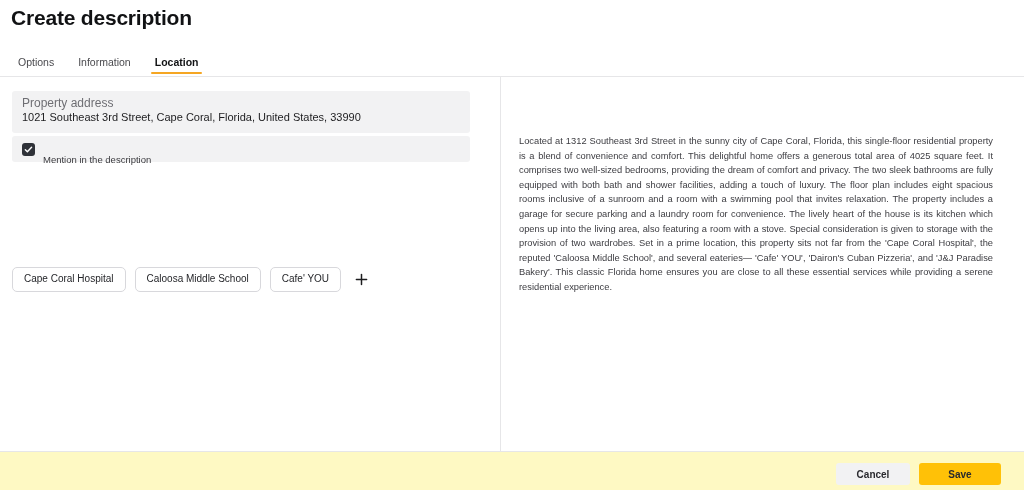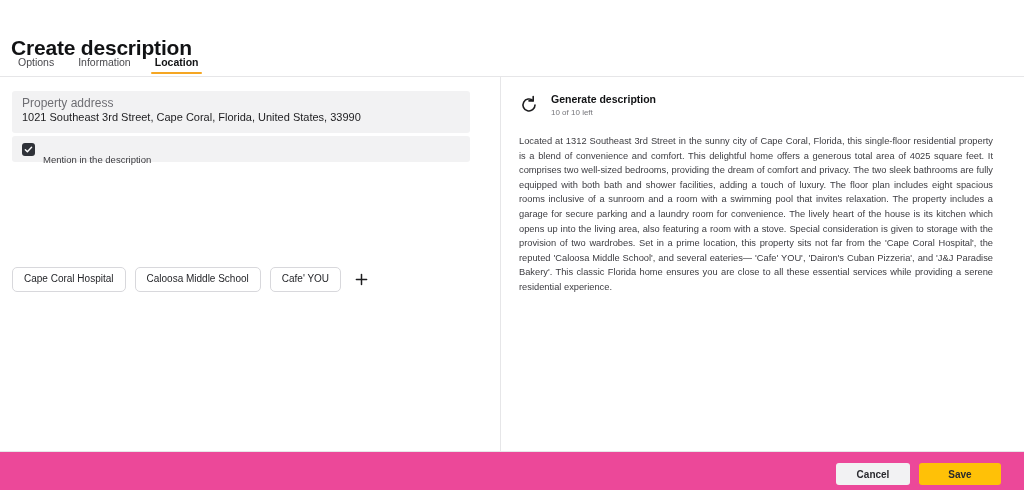--- a/index.html
+++ b/index.html
@@ -22,21 +22,20 @@
 
   
   .page-title {
     position: absolute;
     left: 11px;
     top: 6px;
     font-size: 21px;
     font-weight: bold;
     letter-spacing: -0.2px;
     color: #111214;
-    margin-top: 30px;
   }
 
   
   .tabs {
     position: absolute;
     left: 6px;
     top: 52px;
     display: flex;
     align-items: flex-start;
     gap: 0px;
@@ -252,21 +251,21 @@
     text-align: justify;
   }
 
   
   .footer {
     position: absolute;
     left: 0;
     top: 452px;
     width: 1024px;
     height: 38px;
-    background: #ec4899;
+    background: #fef9c3;
   }
   .btn {
     position: absolute;
     top: 11px;
     height: 22px;
     border-radius: 3px;
     border: none;
     font-size: 10px;
     font-weight: bold;
     cursor: pointer;
@@ -332,30 +331,20 @@
       <button class="chip-add">
         <svg width="13" height="13" viewBox="0 0 14 14">
           <line x1="7" y1="1.5" x2="7" y2="12.5" stroke="#1d1d1f" stroke-width="1.6" stroke-linecap="round"></line>
           <line x1="1.5" y1="7" x2="12.5" y2="7" stroke="#1d1d1f" stroke-width="1.6" stroke-linecap="round"></line>
         </svg>
       </button>
     </div>
   </div>
 
   <div class="right">
-    <div class="gen-row">
-      <svg class="refresh-btn" viewBox="0 0 20 20">
-        <path d="M16 10 a6 6 0 1 1 -1.9 -4.4" fill="none" stroke="#1d1d1f" stroke-width="1.6" stroke-linecap="round"></path>
-        <path d="M14.2 1.6 L14.2 5.9 L10 5.9" fill="none" stroke="#1d1d1f" stroke-width="1.6" stroke-linecap="round" stroke-linejoin="round"></path>
-      </svg>
-      <div>
-        <div class="gen-title">Generate description</div>
-        <div class="gen-sub">10 of 10 left</div>
-      </div>
-    </div>
 
     <div class="desc-text">Located at 1312 Southeast 3rd Street in the sunny city of Cape Coral, Florida, this single-floor residential property is a blend of convenience and comfort. This delightful home offers a generous total area of 4025 square feet. It comprises two well-sized bedrooms, providing the dream of comfort and privacy. The two sleek bathrooms are fully equipped with both bath and shower facilities, adding a touch of luxury. The floor plan includes eight spacious rooms inclusive of a sunroom and a room with a swimming pool that invites relaxation. The property includes a garage for secure parking and a laundry room for convenience. The lively heart of the house is its kitchen which opens up into the living area, also featuring a room with a stove. Special consideration is given to storage with the provision of two wardrobes. Set in a prime location, this property sits not far from the 'Cape Coral Hospital', the reputed 'Caloosa Middle School', and several eateries— 'Cafe' YOU', 'Dairon's Cuban Pizzeria', and 'J&amp;J Paradise Bakery'. This classic Florida home ensures you are close to all these essential services while providing a serene residential experience.</div>
   </div>
 
   <div class="bottom-rule"></div>
 
   <div class="footer">
     <button class="btn btn-cancel">Cancel</button>
     <button class="btn btn-save">Save</button>
   </div>

